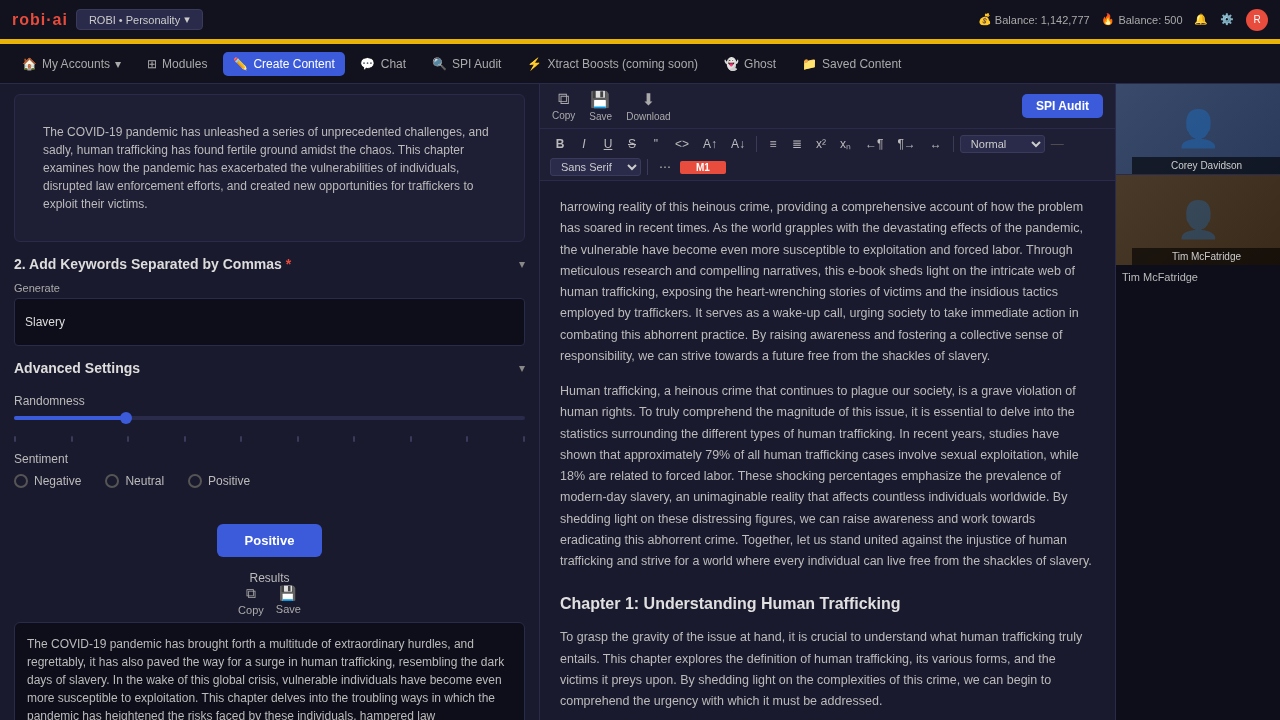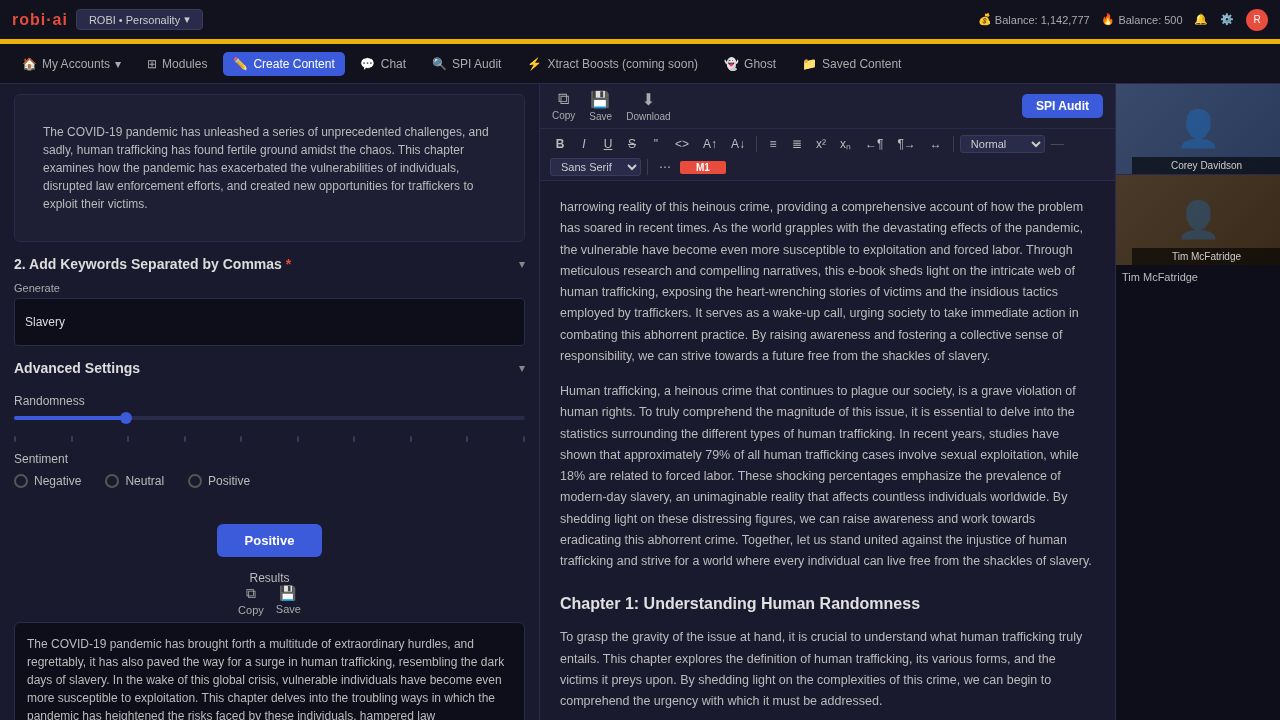--- a/index.html
+++ b/index.html
@@ -596,21 +596,21 @@
         <option>Monospace</option>
       </select>
       <div class="fmt-divider"></div>
       <button class="fmt-btn">⋯</button>
       <span class="red-badge">M1</span>
     </div>
 
     <div class="editor-content">
       <p class="editor-para">harrowing reality of this heinous crime, providing a comprehensive account of how the problem has soared in recent times. As the world grapples with the devastating effects of the pandemic, the vulnerable have become even more susceptible to exploitation and forced labor. Through meticulous research and compelling narratives, this e-book sheds light on the intricate web of human trafficking, exposing the heart-wrenching stories of victims and the insidious tactics employed by traffickers. It serves as a wake-up call, urging society to take immediate action in combating this abhorrent practice. By raising awareness and fostering a collective sense of responsibility, we can strive towards a future free from the shackles of slavery.</p>
       <p class="editor-para">Human trafficking, a heinous crime that continues to plague our society, is a grave violation of human rights. To truly comprehend the magnitude of this issue, it is essential to delve into the statistics surrounding the different types of human trafficking. In recent years, studies have shown that approximately 79% of all human trafficking cases involve sexual exploitation, while 18% are related to forced labor. These shocking percentages emphasize the prevalence of modern-day slavery, an unimaginable reality that affects countless individuals worldwide. By shedding light on these distressing figures, we can raise awareness and work towards eradicating this abhorrent crime. Together, let us stand united against the injustice of human trafficking and strive for a world where every individual can live free from the shackles of slavery.</p>
-      <h2 class="editor-h2">Chapter 1: Understanding Human Randomness</h2>
+      <h2 class="editor-h2">Chapter 1: Understanding Human Trafficking</h2>
       <p class="editor-para">To grasp the gravity of the issue at hand, it is crucial to understand what human trafficking truly entails. This chapter explores the definition of human trafficking, its various forms, and the victims it preys upon. By shedding light on the complexities of this crime, we can begin to comprehend the urgency with which it must be addressed.</p>
 
     </div>
   </div>
 
   <div class="right-panel">
     <div class="video-thumb">
       <div class="video-face">
         <span style="font-size:36px;color:rgba(255,255,255,0.4);">👤</span>
       </div>

